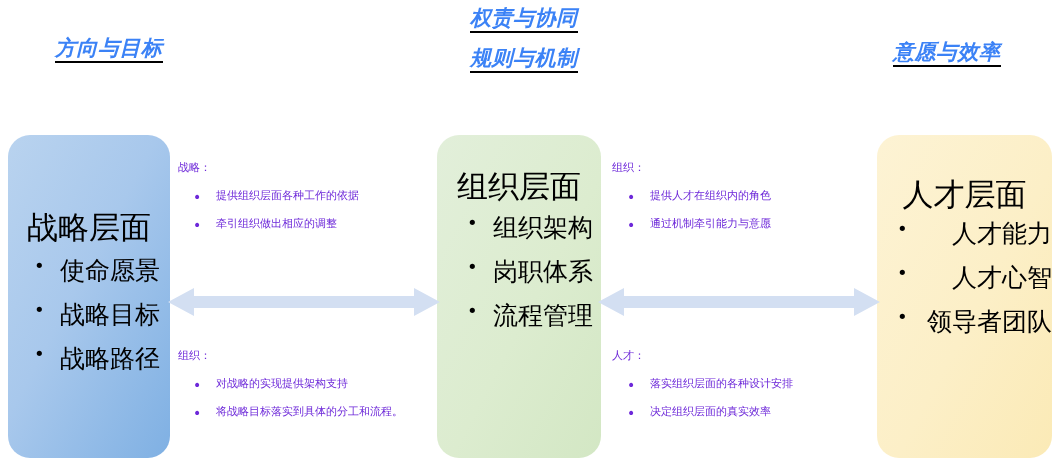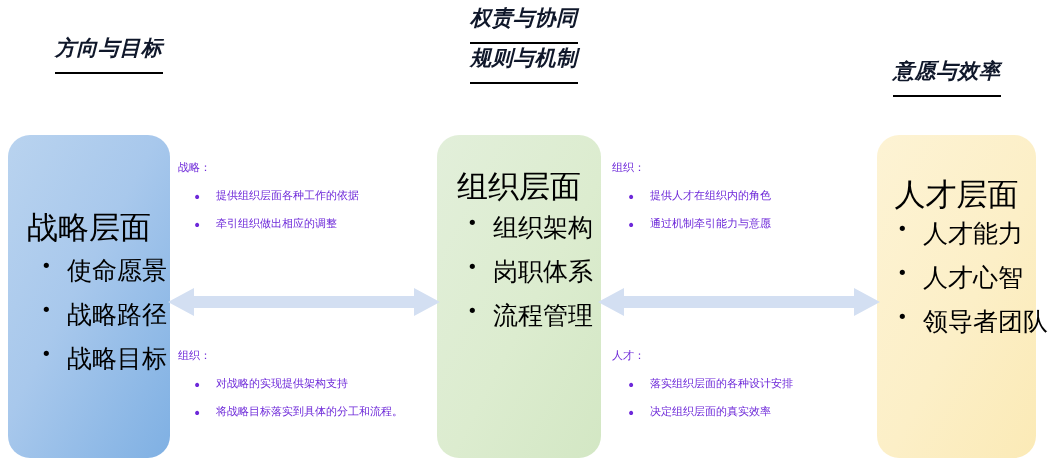--- a/index.html
+++ b/index.html
@@ -19,27 +19,27 @@
   
   .hdr {
     position: absolute;
     font-weight: bold;
     font-style: italic;
     font-size: 21px;
     line-height: 1.15;
     letter-spacing: 0.5px;
     white-space: nowrap;
     border-bottom: 2.5px solid #000;
-    padding-bottom: 12px;
-    color: #0f172a;
+    padding-bottom: 1px;
+    color: #3b82f6;
   }
   #hdr-left   { left: 55px;  top: 36px; text-align: right; }
   #hdr-mid-1  { left: 470px; top: 6px;  }
   #hdr-mid-2  { left: 470px; top: 46px; }
-  #hdr-right  { left: 893px; top: 59px; font-style: italic; }
+  #hdr-right  { left: 893px; top: 40px; font-style: italic; }
 
   
   .layer-box {
     position: absolute;
     top: 135px;
     height: 323px;
     border-radius: 22px;
     box-sizing: border-box;
     padding: 0;
   }
@@ -48,44 +48,44 @@
     width: 162px;
     background: linear-gradient(118deg, #b9d3ef 0%, #a8c8ec 45%, #7fb0e3 100%);
   }
   #box-organization {
     left: 437px;
     width: 164px;
     background: linear-gradient(118deg, #e2efda 0%, #dceccf 55%, #d3e7c4 100%);
   }
   #box-talent {
     left: 877px;
-    width: 159px;
+    width: 175px;
     background: linear-gradient(118deg, #fdf3d4 0%, #fcefc7 55%, #fbeab6 100%);
   }
 
   .box-title {
     text-align: center;
     font-size: 31px;
     line-height: 1.16;
     font-weight: normal;
     color: #000;
     white-space: nowrap;
   }
   #box-strategy     .box-title { margin-top: 75px; }
   #box-organization .box-title { margin-top: 34px; }
   #box-talent       .box-title { margin-top: 42px; }
 
   .box-list {
     list-style: none;
     margin: 0;
     padding: 0;
   }
-  #box-strategy     .box-list { margin-top: 12px; padding-left: 26px; margin-left: 7px; }
+  #box-strategy     .box-list { margin-top: 12px; padding-left: 26px; }
   #box-organization .box-list { margin-top: 10px; padding-left: 30px; }
-  #box-talent       .box-list { margin-top: 8px;  padding-left: 20px; }
+  #box-talent       .box-list { margin-top: 8px;  padding-left: 20px; text-align: right; }
 
   .box-list li {
     position: relative;
     font-size: 25px;
     line-height: 1.0;
     margin-bottom: 19px;
     padding-left: 26px;
     white-space: nowrap;
   }
   .box-list li::before {
@@ -146,22 +146,22 @@
 
 <div class="hdr" id="hdr-left">方向与目标</div>
 <div class="hdr" id="hdr-mid-1">权责与协同</div>
 <div class="hdr" id="hdr-mid-2">规则与机制</div>
 <div class="hdr" id="hdr-right">意愿与效率</div>
 
 <div class="layer-box" id="box-strategy">
   <div class="box-title">战略层面</div>
   <ul class="box-list">
     <li>使命愿景</li>
+    <li>战略目标</li>
     <li>战略路径</li>
-    <li>战略目标</li>
   </ul>
 </div>
 
 <div class="layer-box" id="box-organization">
   <div class="box-title">组织层面</div>
   <ul class="box-list">
     <li>组织架构</li>
     <li>岗职体系</li>
     <li>流程管理</li>
   </ul>

